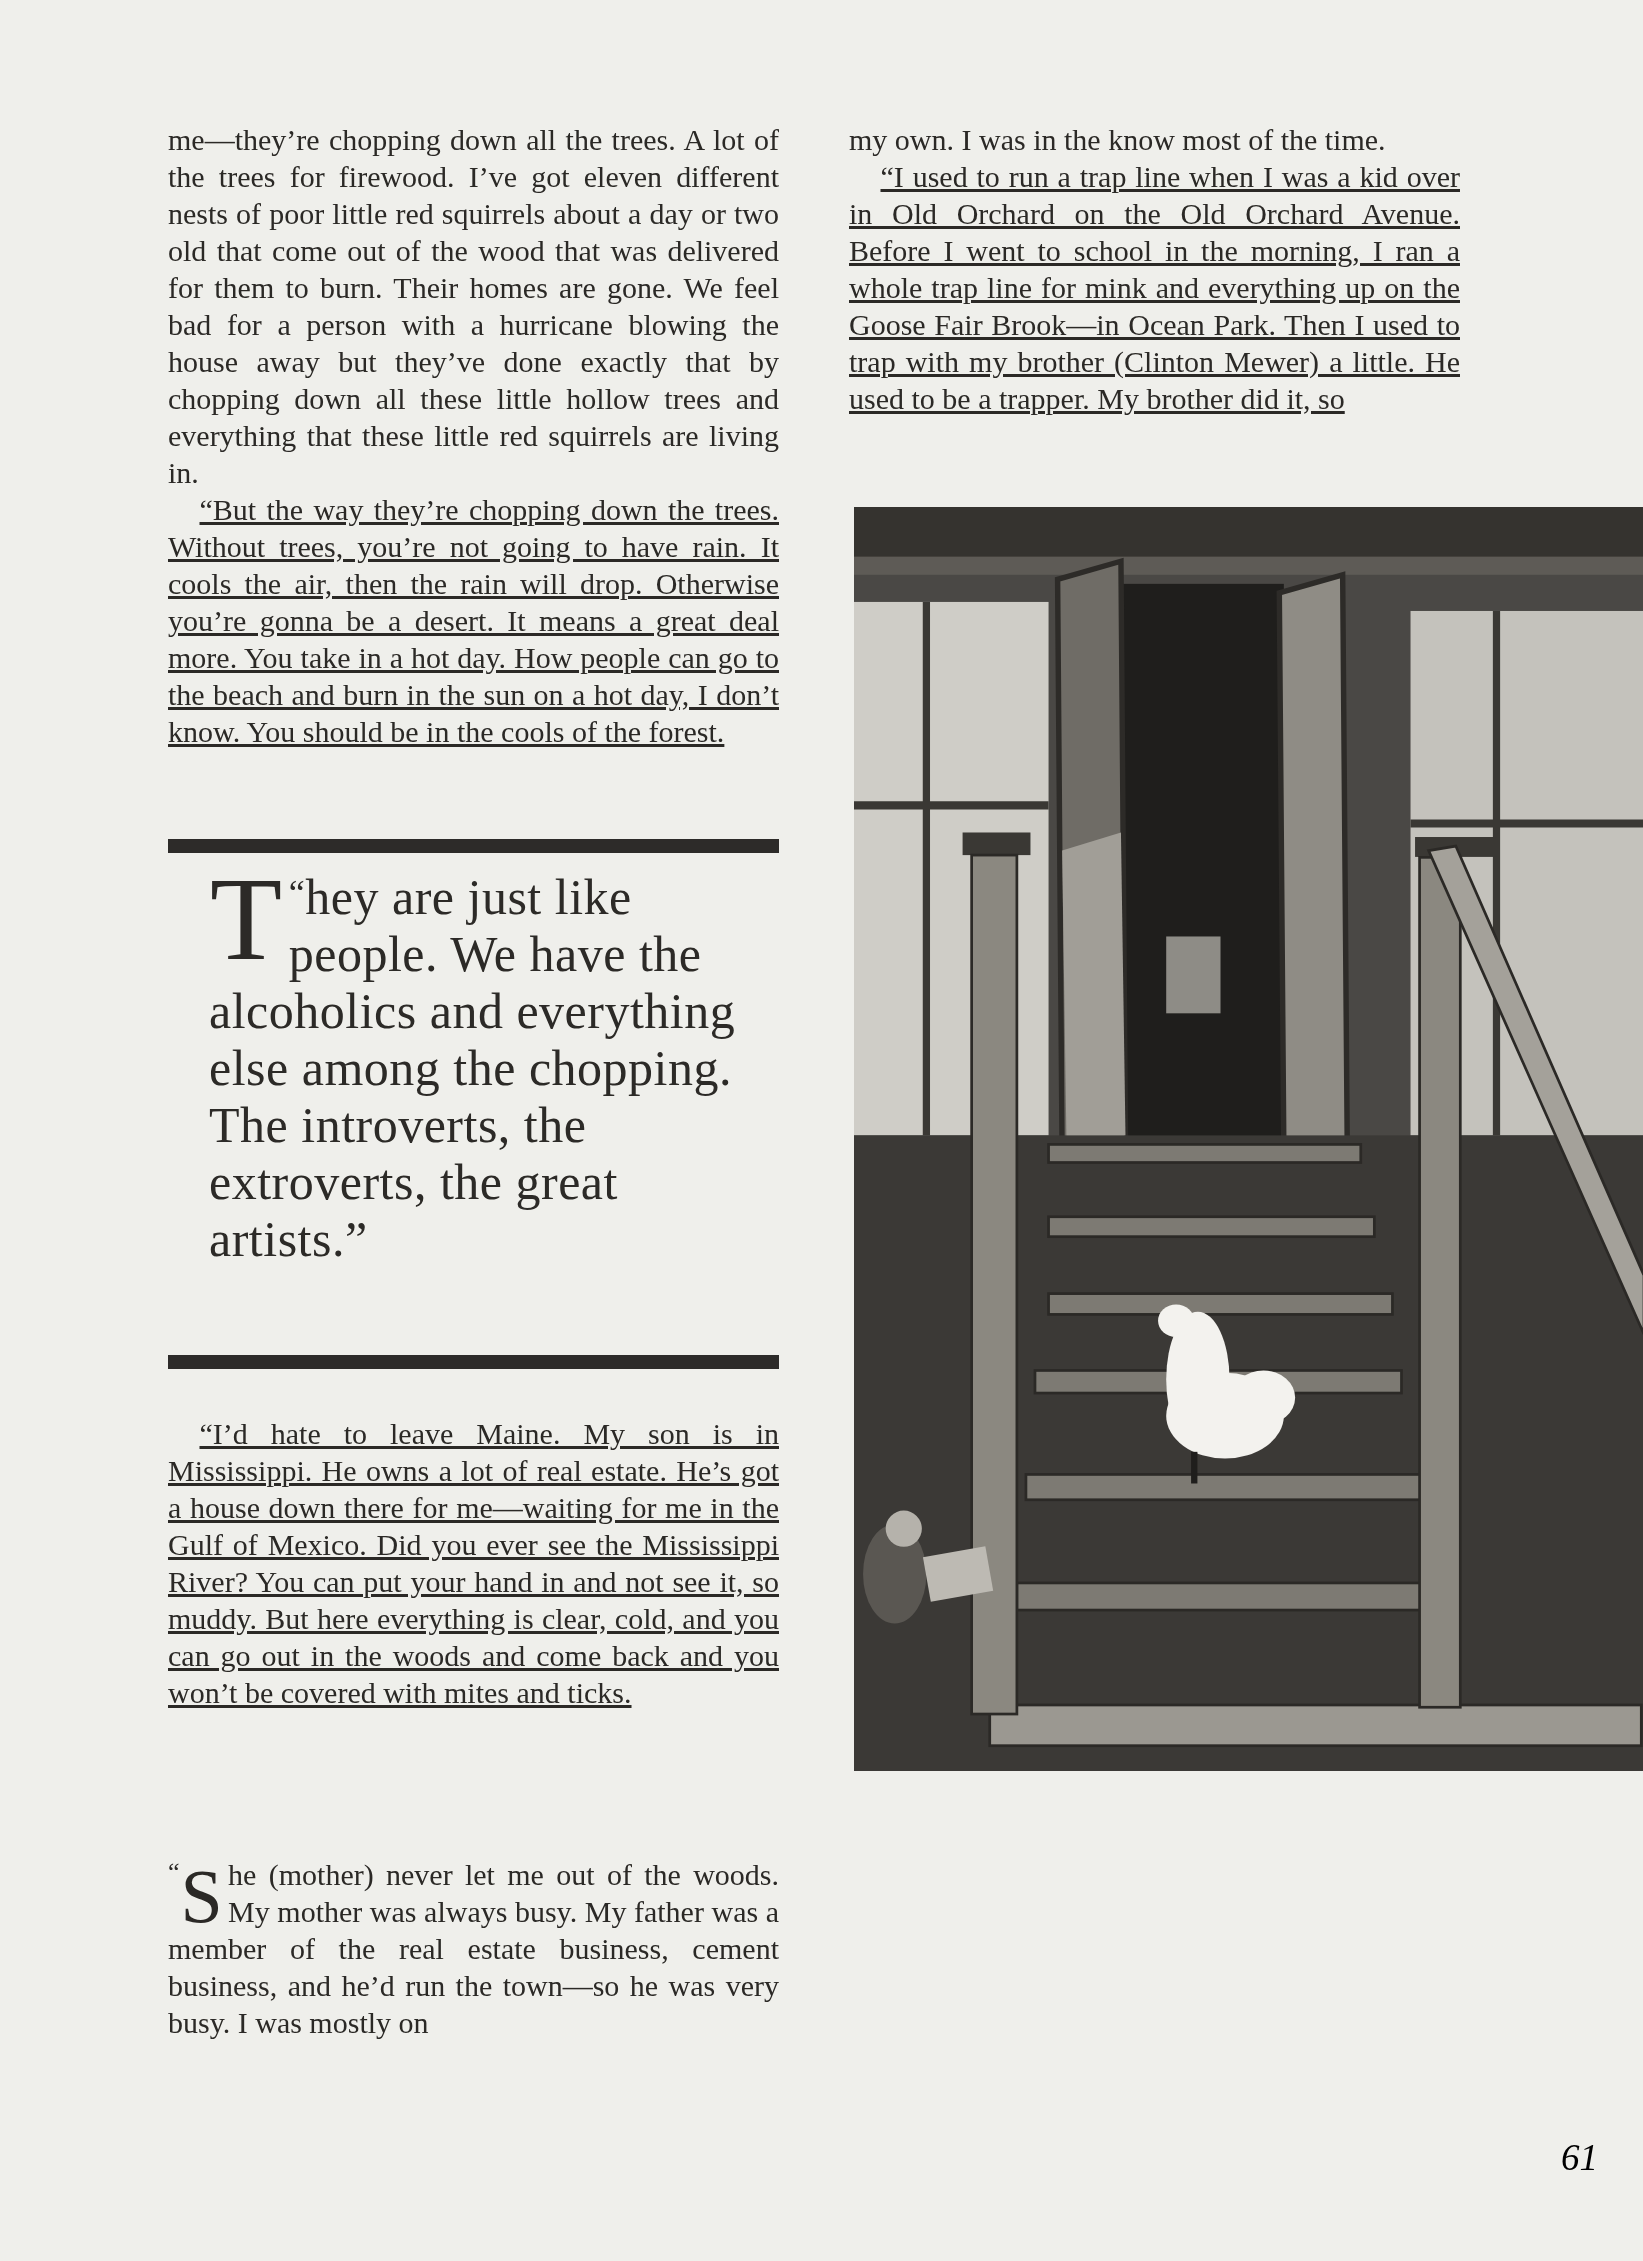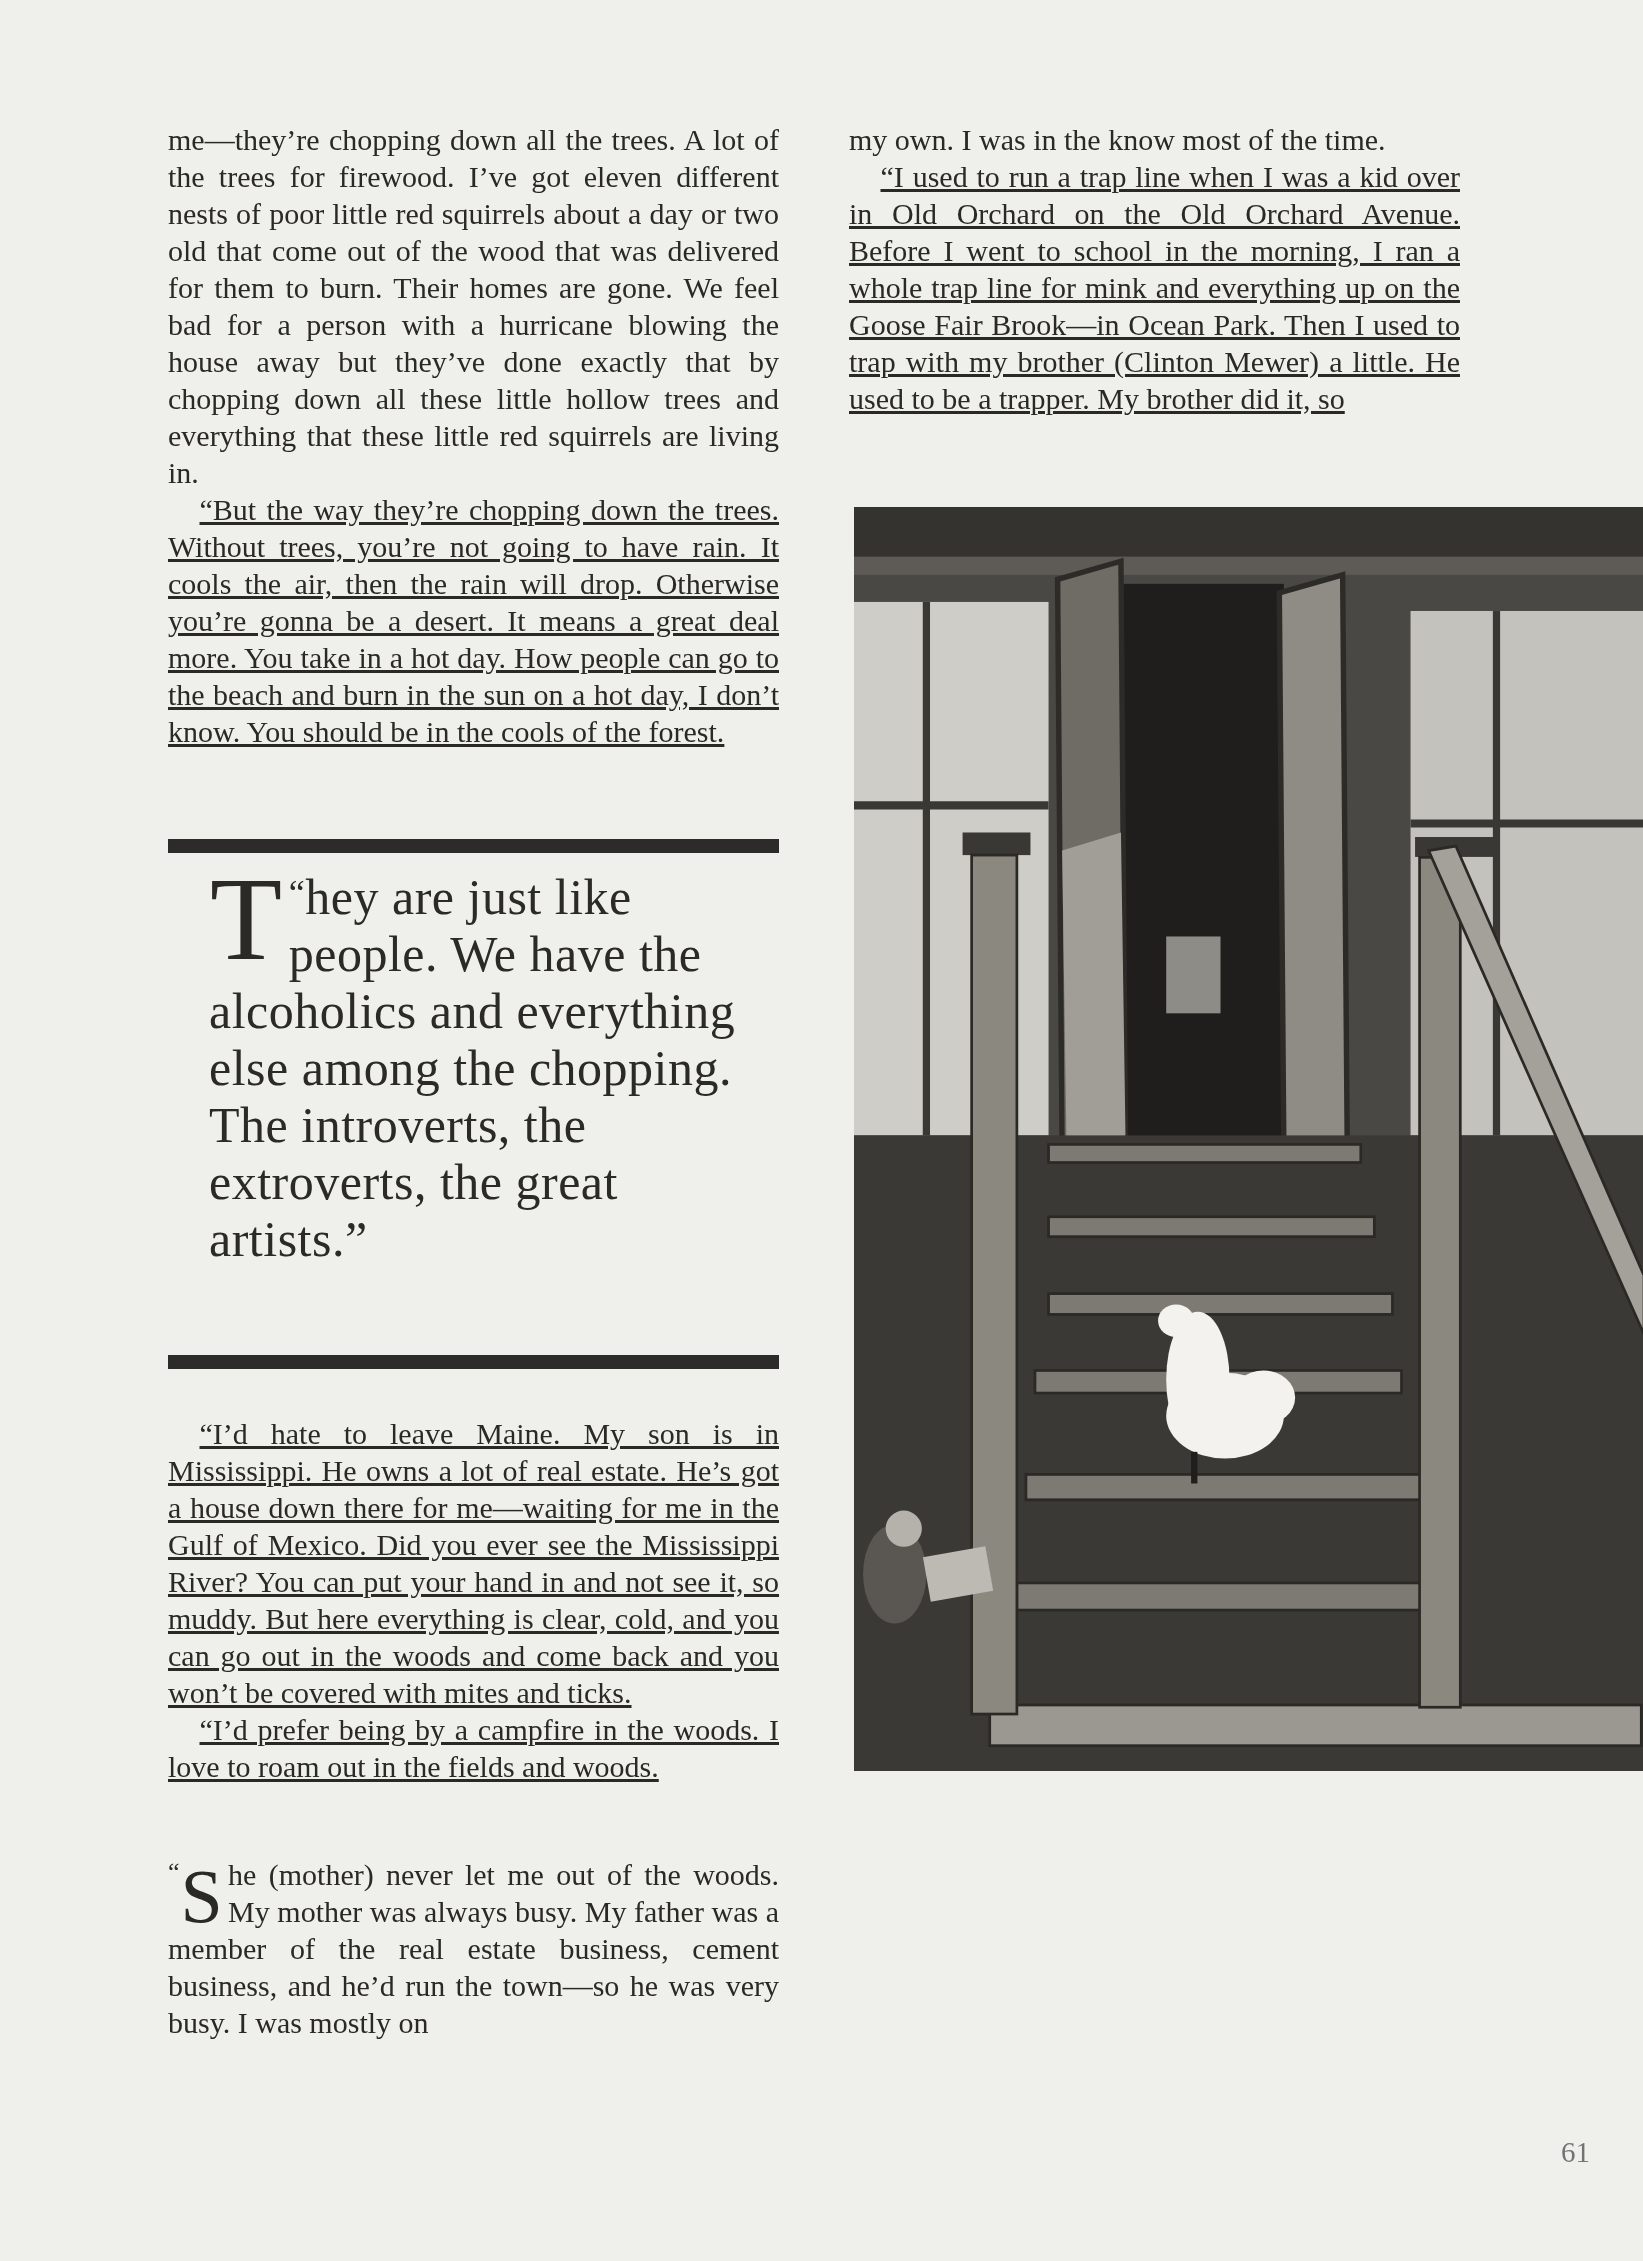--- a/index.html
+++ b/index.html
@@ -62,43 +62,43 @@
       left: 854px; top: 507px;
       width: 790px; height: 1264px;
       background: #5b5955;
       overflow: hidden;
     }
     .photo svg { display: block; width: 100%; height: 100%; }
 
     .page-number {
       position: absolute;
       left: 1561px; top: 2136px;
-      font-size: 29px;
-      color: #737373;
+      font-size: 37px;
+      color: #000000;
+      font-style: italic;
     }
   </style>
 </head>
 <body>
 
 <div id="col-left-top" class="col">
   <p>me—they’re chopping down all the trees. A lot of the trees for firewood. I’ve got eleven different nests of poor little red squirrels about a day or two old that come out of the wood that was delivered for them to burn. Their homes are gone. We feel bad for a person with a hurricane blowing the house away but they’ve done exactly that by chopping down all these little hollow trees and everything that these little red squirrels are living in.</p>
   <p class="indent">“But the way they’re chopping down the trees. Without trees, you’re not going to have rain. It cools the air, then the rain will drop. Otherwise you’re gonna be a desert. It means a great deal more. You take in a hot day. How people can go to the beach and burn in the sun on a hot day, I don’t know. You should be in the cools of the forest.</p>
 </div>
 
 <div id="rule-top" class="rule"></div>
 
 <div class="pullquote">
   <span class="openq">“</span><span class="bigT">T</span><span>hey are just like people. We have the alcoholics and everything else among the chopping. The introverts, the extroverts, the great artists.”</span>
 </div>
 
 <div id="rule-bottom" class="rule"></div>
 
 <div id="col-left-bottom" class="col">
   <p class="indent">“I’d hate to leave Maine. My son is in Mississippi. He owns a lot of real estate. He’s got a house down there for me—waiting for me in the Gulf of Mexico. Did you ever see the Mississippi River? You can put your hand in and not see it, so muddy. But here everything is clear, cold, and you can go out in the woods and come back and you won’t be covered with mites and ticks.</p>
-  <p class="indent">“I’d prefer being by a campfire in the woods. I love to roam out in the fields and woods.</p>
 </div>
 
 <div id="col-left-dropcap" class="col">
   <p class="dropcap-para">
     <span class="openq2">“</span><span class="bigS">S</span><span>he (mother) never let me out of the woods. My mother was always busy. My father was a member of the real estate business, cement business, and he’d run the town—so he was very busy. I was mostly on</span>
   </p>
 </div>
 
 <div id="col-right-top" class="col">
   <p>my own. I was in the know most of the time.</p>

